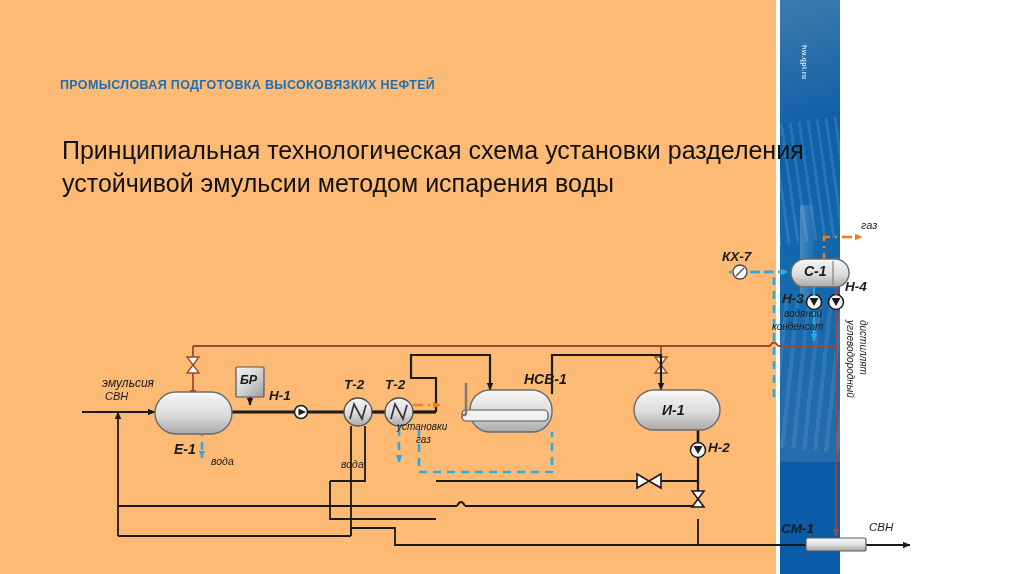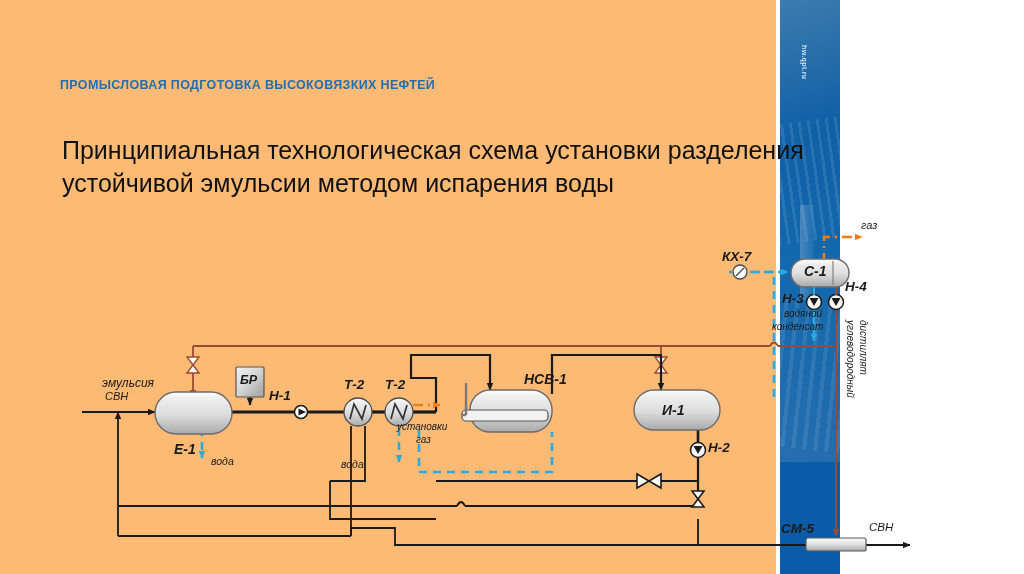--- a/index.html
+++ b/index.html
@@ -293,21 +293,21 @@
     <div class="lab lab-eq" style="left:269px;top:388px;">Н-1</div>
     <div class="lab lab-eq" style="left:344px;top:377px;">Т-2</div>
     <div class="lab lab-eq" style="left:385px;top:377px;">Т-2</div>
     <div class="lab lab-eq" style="left:524px;top:371px;font-size:14px;">НСВ-1</div>
     <div class="lab-vessel" style="left:662px;top:402px;">И-1</div>
     <div class="lab lab-eq" style="left:708px;top:440px;">Н-2</div>
     <div class="lab lab-eq" style="left:722px;top:249px;">КХ-7</div>
     <div class="lab-vessel" style="left:804px;top:263px;">С-1</div>
     <div class="lab lab-eq" style="left:782px;top:291px;">Н-3</div>
     <div class="lab lab-eq" style="left:845px;top:279px;">Н-4</div>
-    <div class="lab lab-eq" style="left:781px;top:521px;">СМ-5</div>
+    <div class="lab lab-eq" style="left:781px;top:521px;">СМ-1</div>
 
     <div class="lab lab-sm" style="left:102px;top:376px;font-size:12px;">эмульсия</div>
     <div class="lab lab-sm" style="left:105px;top:390px;font-size:11px;">СВН</div>
 
     <div class="lab lab-sm" style="left:211px;top:455px;font-size:10.5px;">вода</div>
     <div class="lab lab-sm" style="left:341px;top:458px;font-size:10.5px;">вода</div>
 
     <div class="lab lab-sm" style="left:397px;top:421px;font-size:10px;">установки</div>
     <div class="lab lab-sm" style="left:416px;top:434px;font-size:10px;">газ</div>
 

